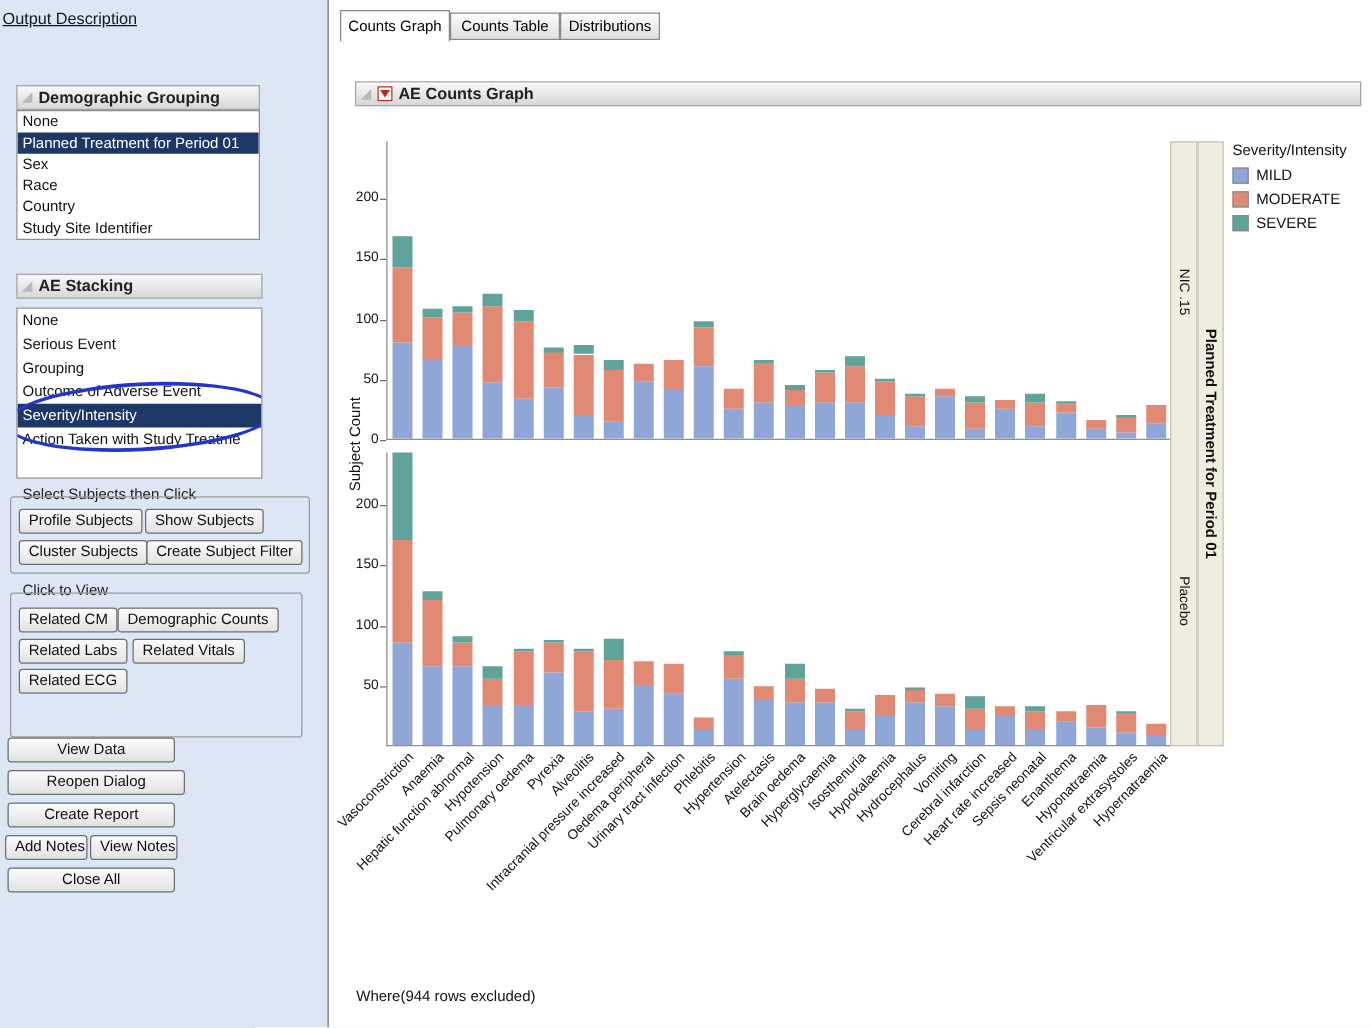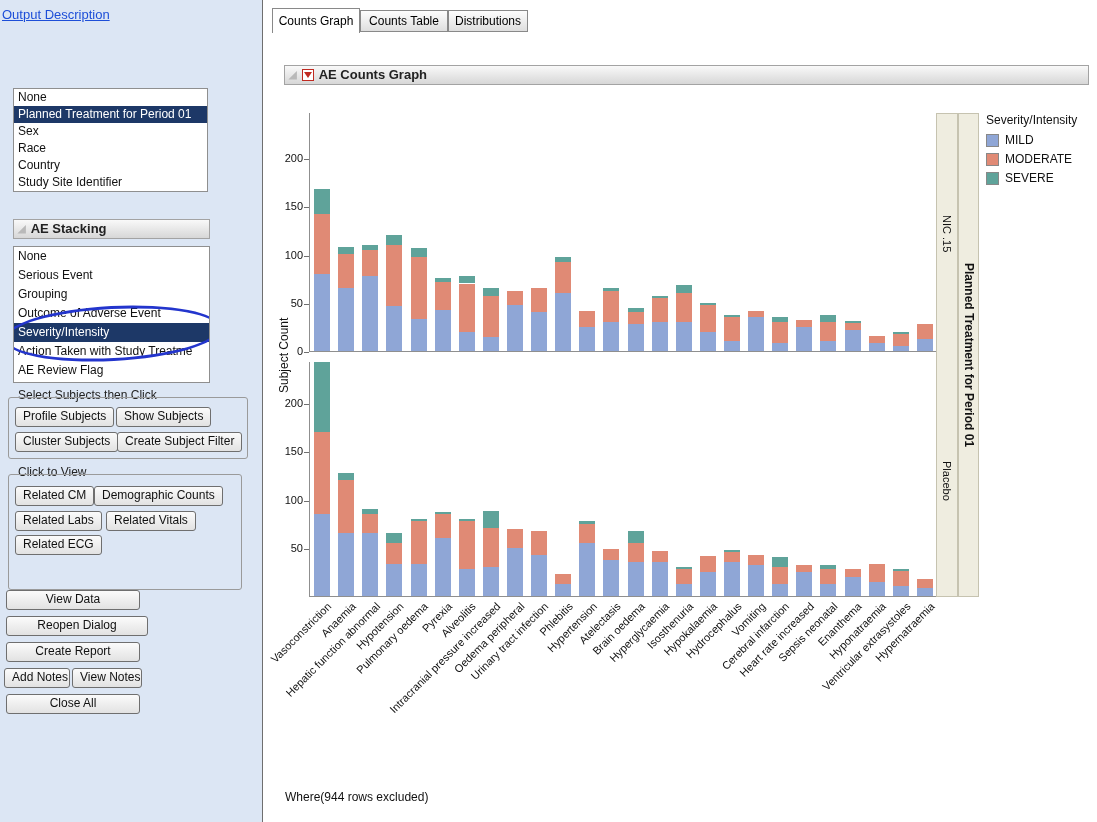--- a/index.html
+++ b/index.html
@@ -1,21 +1,21 @@
 <!DOCTYPE html>
 <html><head>
 <meta charset="utf-8">
 <style>
   * { box-sizing: border-box; margin: 0; padding: 0; }
   html,body { width:1097px; height:822px; overflow:hidden; }
   body { font-family:"Liberation Sans", sans-serif; }
   #app { position:relative; width:1097px; height:822px; background:#dce6f4; }
 
   
-  .link { color:#1d4ed8; text-decoration:underline; font-size:13px; cursor:pointer; }
+  .link { color:#0f172a; text-decoration:underline; font-size:13px; cursor:pointer; }
   #output-desc { position:absolute; left:2px; top:7px; }
 
   .hdr { position:absolute; height:20px; line-height:18px; font-size:13px; font-weight:bold;
          color:#222; background:linear-gradient(#f9f9f9,#d7d7d7); border:1px solid #a3a3a3;
          padding-left:4px; white-space:nowrap; overflow:hidden; }
   .disc { color:#b9b9b9; font-size:10px; margin-right:5px; vertical-align:1px; }
 
   .listbox { position:absolute; background:#fff; border:1px solid #8f8f8f; overflow:hidden; }
   .listbox .item { position:relative; height:17px; line-height:17px; font-size:12px; padding-left:4px;
                    white-space:nowrap; color:#111; cursor:default; }
@@ -85,20 +85,23 @@
   #where { position:absolute; left:22px; top:790px; font-size:12px; color:#111; }
 </style>
 </head>
 <body>
 
 <div id="app">
 
   <a id="output-desc" class="link">Output Description</a>
 
 
+  <div class="hdr" style="left:13px; top:68px; width:195px;">
+    <span class="disc">◢</span><span>Demographic Grouping</span>
+  </div>
 
   <div class="listbox" id="demo-list" style="left:13px; top:88px; width:195px; height:104px;">
     <div class="item">None</div>
     <div class="item selected">Planned Treatment for Period 01</div>
     <div class="item">Sex</div>
     <div class="item">Race</div>
     <div class="item">Country</div>
     <div class="item">Study Site Identifier</div>
   </div>
 
@@ -109,21 +112,20 @@
   <div class="listbox" id="ae-list" style="left:13px; top:246px; width:197px; height:137px;">
     <div class="item">None</div>
     <div class="item">Serious Event</div>
     <div class="item">Grouping</div>
     <div class="item">Outcome of Adverse Event</div>
     <div class="item selected">
       <span>Severity/Intensity</span>
       <span class="ellipse" style="left:-10px; right:-12px; top:-17px; bottom:-19px; transform:rotate(-3deg);"></span>
     </div>
     <div class="item">Action Taken with Study Treatme</div>
-    <div class="item">AE Review Flag</div>
   </div>
 
   <div class="grouptitle" style="left:16px; top:388px;">Select Subjects then Click</div>
   <div class="groupbox" style="left:8px; top:397px; width:240px; height:62px;"></div>
   <div class="btn" style="left:15px; top:407px;">Profile Subjects</div>
   <div class="btn" style="left:116px; top:407px;">Show Subjects</div>
   <div class="btn" style="left:15px; top:432px;">Cluster Subjects</div>
   <div class="btn" style="left:117px; top:432px;text-align:right;">Create Subject Filter</div>
 
   <div class="grouptitle" style="left:16px; top:465px;">Click to View</div>

